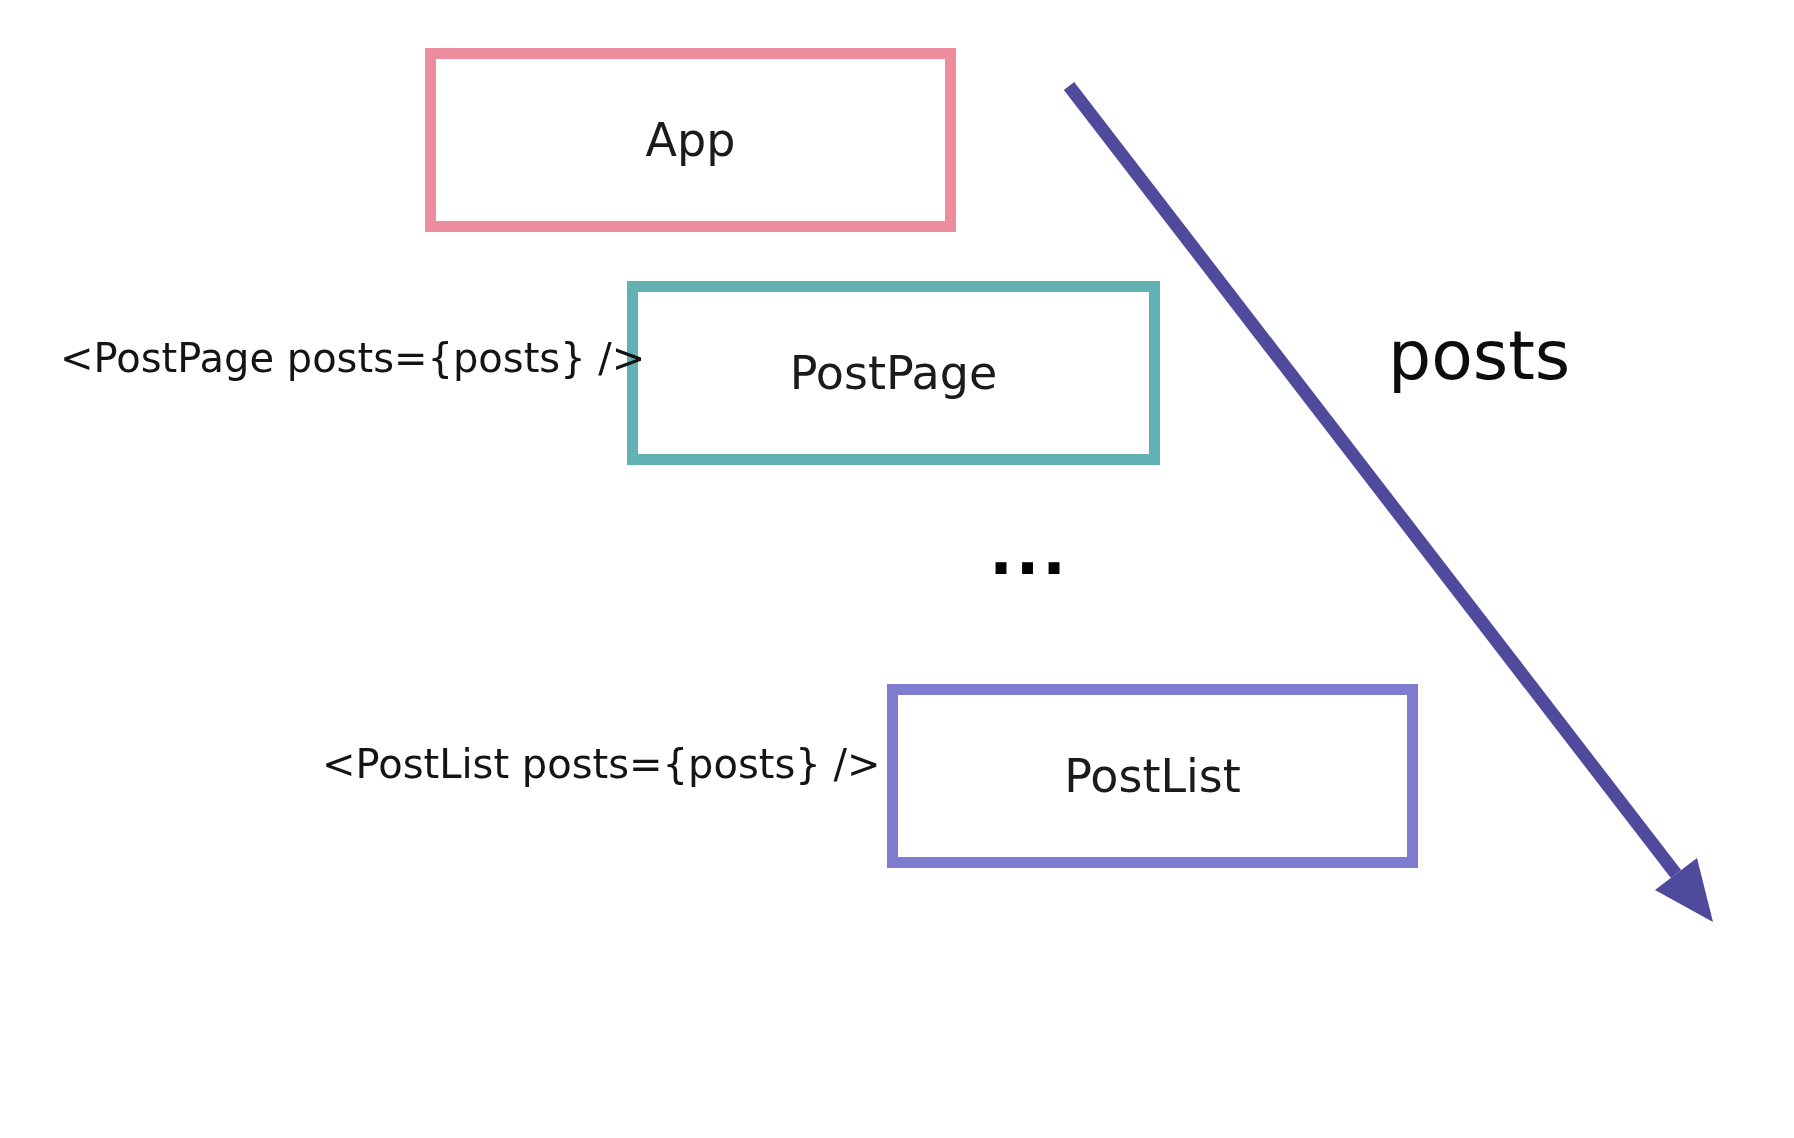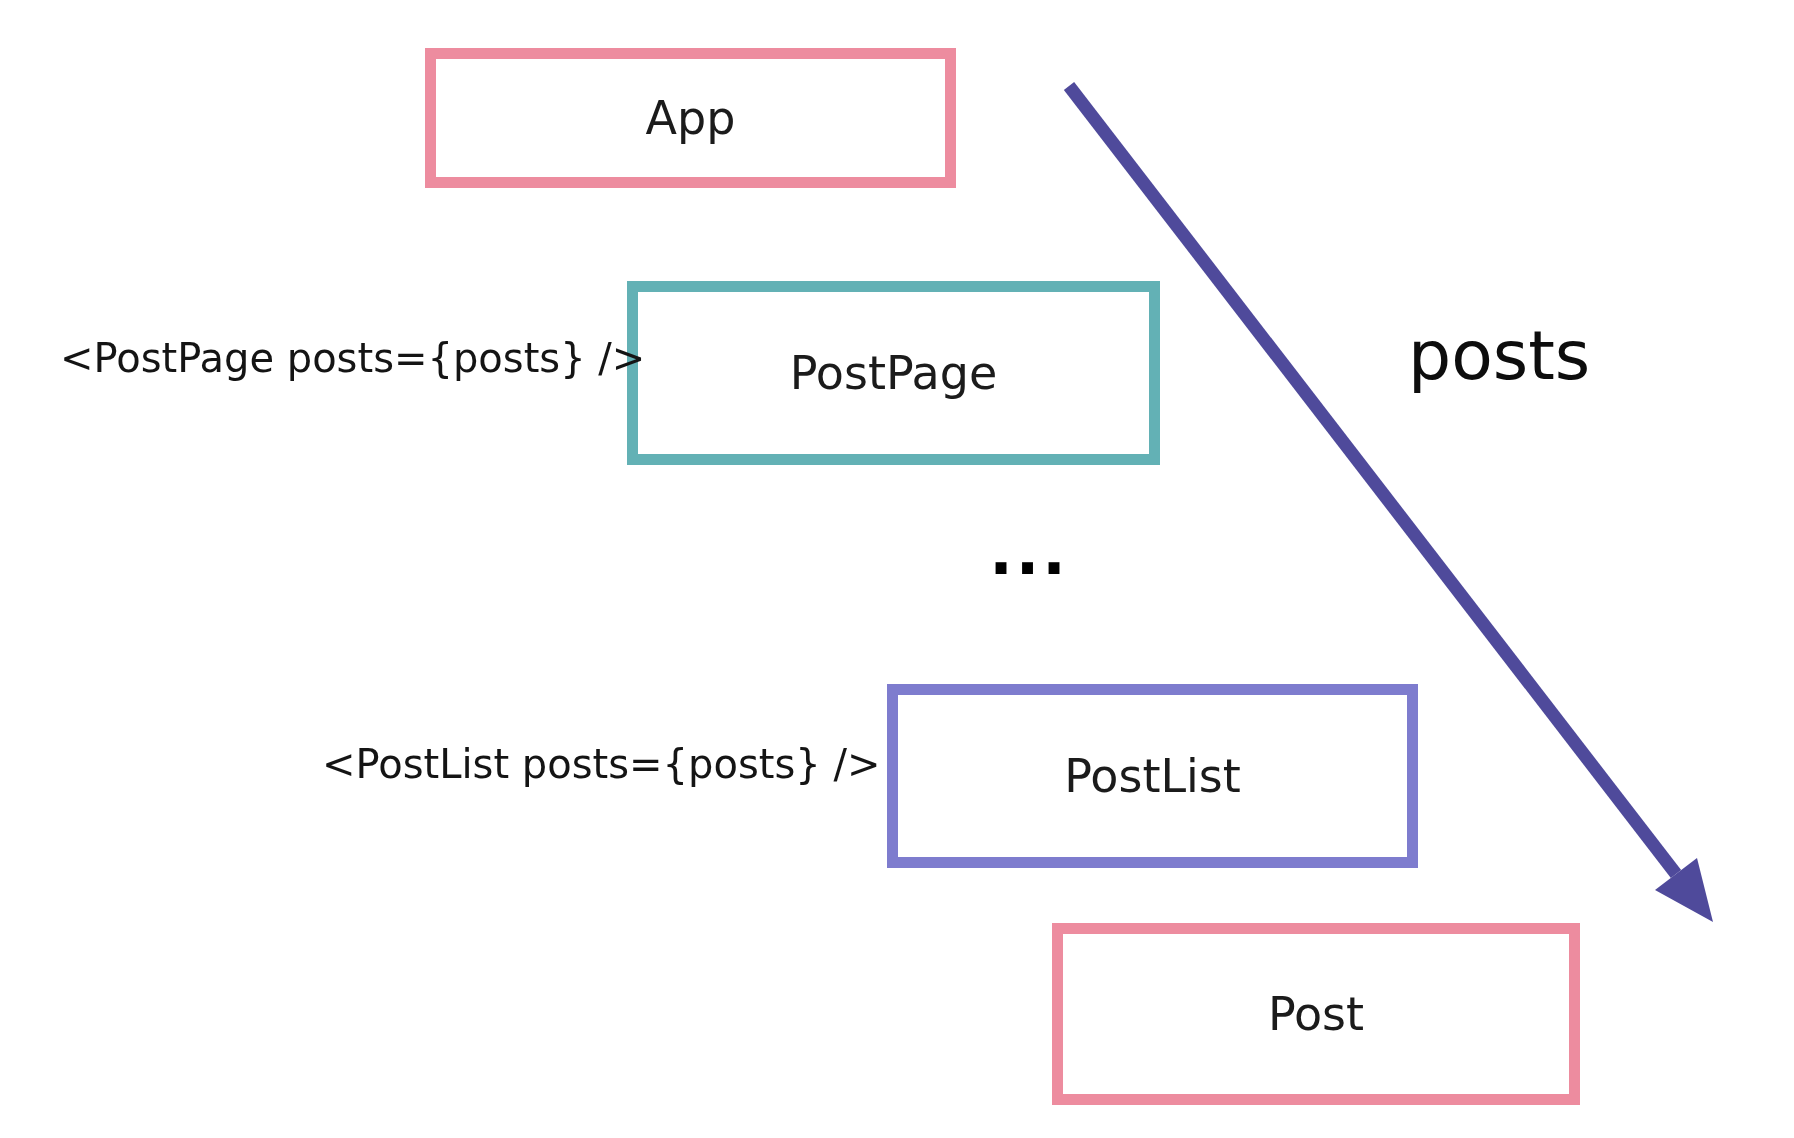--- a/index.html
+++ b/index.html
@@ -58,37 +58,34 @@
 </head>
 <body>
 
 <div class="canvas">
 
   <svg class="arrow-layer" viewBox="0 0 1794 1138" xmlns="http://www.w3.org/2000/svg">
     <line x1="1069" y1="86" x2="1676" y2="874" stroke="#4f4a9b" stroke-width="13"></line>
     <polygon points="1713,922 1655,890 1697,858" fill="#4f4a9b"></polygon>
   </svg>
 
-  <div class="component-box" style="left: 425px; top: 48px; width: 531px; height: 140px; border-color: rgb(237, 140, 159);">
+  <div class="component-box" style="left: 425px; top: 48px; width: 531px; height: 184px; border-color: rgb(237, 140, 159);">
     <span>App</span>
   </div>
 
   <div class="component-box" style="left: 887px; top: 684px; width: 531px; height: 184px; border-color: rgb(126, 124, 206);">
     <span>PostList</span>
   </div>
 
   <div class="component-box" style="left: 627px; top: 281px; width: 533px; height: 184px; border-color: rgb(99, 177, 181);">
     <span>PostPage</span>
   </div>
 
-  <div class="component-box" style="left: 1052px; top: 923px; width: 528px; height: 182px; border-color: rgb(237, 140, 159);">
-    <span>Post</span>
-  </div>
 
   <div class="usage-label" style="left:60px; top:336px; width:540px;"><span>&lt;PostPage posts={posts} /&gt;</span></div>
 
   <div class="usage-label" style="left:322px; top:742px; width:540px;"><span>&lt;PostList posts={posts} /&gt;</span></div>
 
   <div class="ellipsis-label" style="left:959px; top:522px; width:140px;"><span>...</span></div>
 
-  <div class="arrow-label" style="left:1388px; top:322px;margin-left:20px;"><span>posts</span></div>
+  <div class="arrow-label" style="left:1388px; top:322px;"><span>posts</span></div>
 
 </div>
 
 </body></html>

